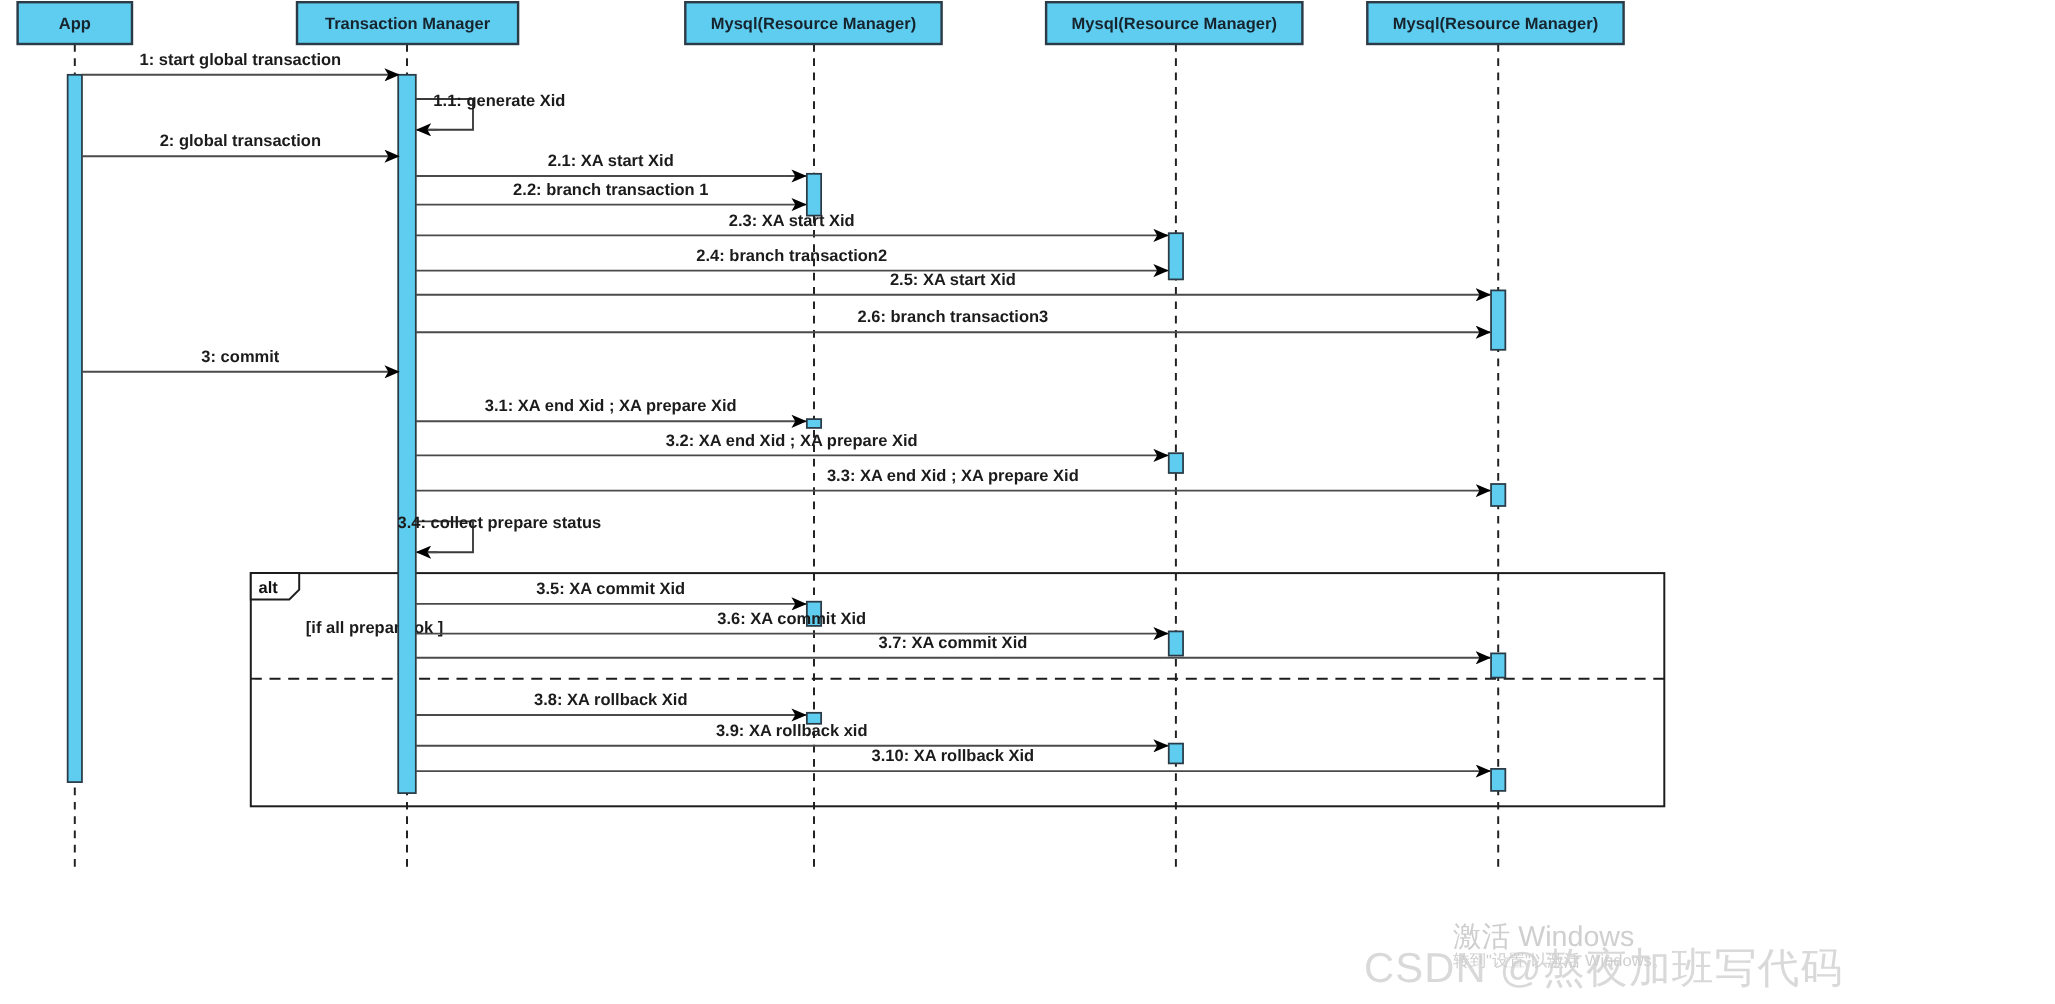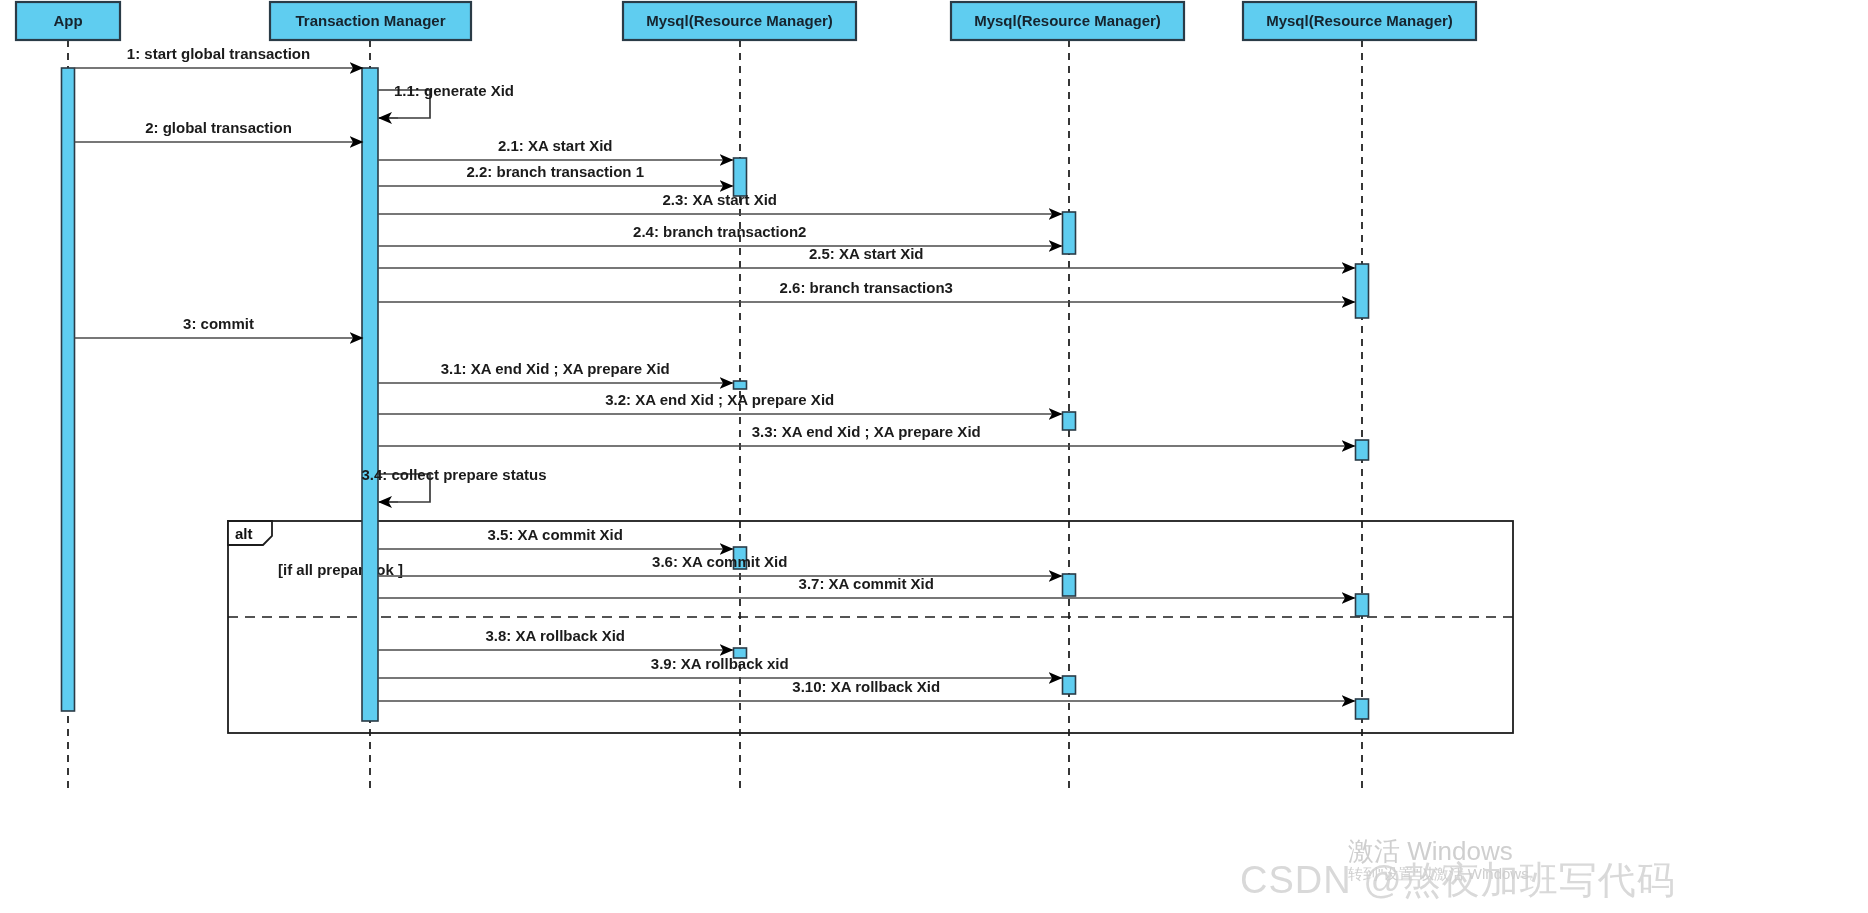--- a/index.html
+++ b/index.html
@@ -277,18 +277,18 @@
         </g>
         <g>
           <rect x="1243" y="2" width="233" height="38" class="pbox-rect"></rect>
           <text x="1359.5" y="22" class="pbox-label">Mysql(Resource Manager)</text>
         </g>
       </g>
   </svg>
 
   <div class="wm-csdn" style="left:1240px; top:855px;">CSDN @熬夜加班写代码</div>
 
-  <div class="wm-win" style="left:1348px; top:838px;">
+  <div class="wm-win" style="left:1321px; top:838px;">
     <span class="wm-win-title">激活 Windows</span>
     <span class="wm-win-sub">转到"设置"以激活 Windows。</span>
   </div>
 
 </div>
 
 </body></html>

